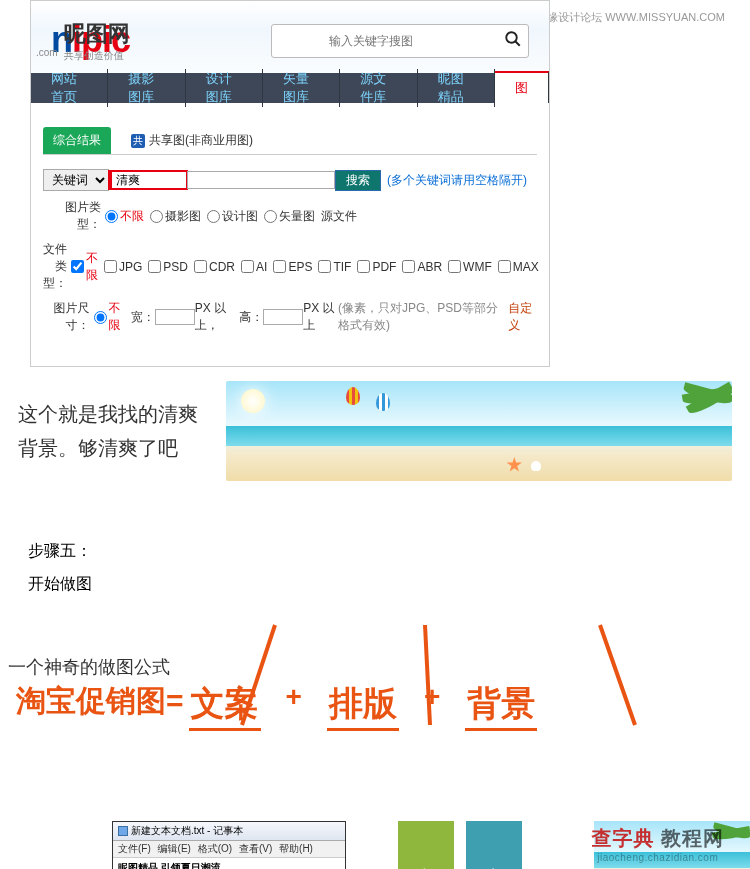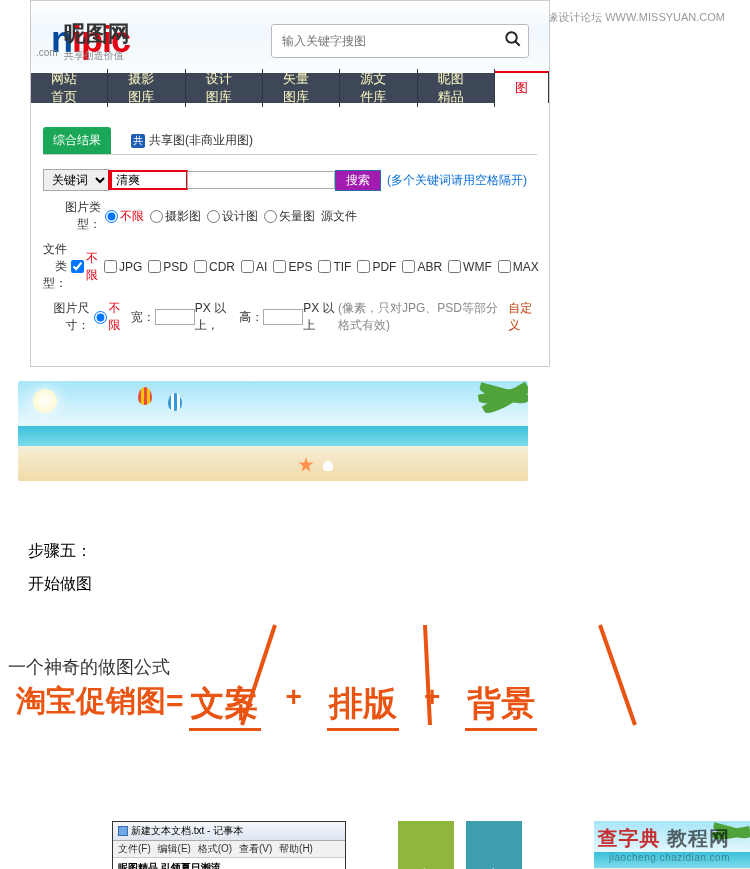--- a/index.html
+++ b/index.html
@@ -10,45 +10,45 @@
 
 .logo-row { display: flex; align-items: center; padding: 18px 20px 10px 20px; gap: 10px; }
 .logo { display: flex; align-items: flex-start; }
 .logo-main { font-size: 36px; font-weight: bold; color: #e60012; font-family: Arial; letter-spacing: -1px; }
 .logo-main .n1 { color: #004a9f; }
 .logo-sub { display: flex; flex-direction: column; margin-left: 6px; }
 .logo-cn { font-size: 22px; font-weight: bold; color: #333; }
 .logo-slogan { font-size: 10px; color: #888; }
 .logo-com { font-size: 10px; color: #888; margin-top: 28px; margin-left: -94px; }
 
-.search-box { margin-left: auto; border: 1px solid #bbb; border-radius: 3px; display: flex; align-items: center; width: 258px; height: 34px; background: #fff; }
+.search-box { margin-left: auto; border: 1px solid #bbb; border-radius: 3px; display: flex; align-items: center; width: 258px; height: 34px; background: #fff; padding-left: 47px; }
 .search-input { border: none; flex: 1; padding: 0 10px; font-size: 12px; color: #999; outline: none; }
 .search-icon { width: 30px; text-align: center; font-size: 18px; }
 .search-icon svg { width: 18px; height: 18px; }
 
 .hot-search { padding: 4px 20px 8px 245px; font-size: 12px; color: #444; }
 .hot-search a { color: #444; text-decoration: none; margin-right: 4px; }
 
 .nav { background: #3d4757; display: flex; height: 30px; align-items: center; }
-.nav-item { color: #fef9c3; padding: 0 20px; font-size: 13px; height: 38px; display: flex; align-items: center; border-right: 1px solid #2f3742; }
+.nav-item { color: #7dd3fc; padding: 0 20px; font-size: 13px; height: 38px; display: flex; align-items: center; border-right: 1px solid #2f3742; }
 .nav-item.active { background: #fff; color: #e60012; border-top: 2px solid #e60012; height: 32px; margin-top: -2px; }
 
 .body { padding: 24px 12px; background: #fff; }
 .tabs { display: flex; border-bottom: 1px solid #ccc; margin-bottom: 14px; }
 .tab { padding: 5px 10px; font-size: 12px; }
 .tab.active { background: #1aa858; color: #fff; border-radius: 3px 3px 0 0; }
 .tab-share { display: flex; align-items: center; gap: 4px; margin-left: 10px; color: #333; }
 .share-icon { width: 14px; height: 14px; background: #1f5db3; color: #fff; display: inline-flex; align-items: center; justify-content: center; font-size: 10px; border-radius: 2px; }
 
 .filter-row { display: flex; align-items: center; margin-bottom: 8px; font-size: 12px; color: #333; gap: 0; }
 .filter-label { width: 58px; text-align: right; margin-right: 4px; color: #333; }
 .kw-select { border: 1px solid #aaa; padding: 2px 4px; font-size: 12px; }
 .kw-input { border: 2px solid #e60012; border-left-width: 4px; width: 80px; height: 20px; padding: 1px 4px; font-size: 12px; margin-left: -1px; }
 .long-input { border: 1px solid #aaa; width: 148px; height: 18px; margin-left: -1px; }
-.btn-search { background: #a21caf; color: #fff; border: 1px solid #2b6aaa; padding: 1px 10px; font-size: 12px; cursor: pointer; }
+.btn-search { background: #0f766e; color: #fff; border: 1px solid #2b6aaa; padding: 1px 10px; font-size: 12px; cursor: pointer; }
 .hint { color: #0a6fd6; margin-left: 6px; }
 .radio-opt, .check-opt { display: inline-flex; align-items: center; gap: 2px; margin-right: 6px; }
 .unlimited { color: #e60012; }
 .small-input { border: 1px solid #aaa; width: 40px; height: 16px; }
 .dim-hint { color: #888; }
 .px-link { color: #c2410c; }
 
 .annotation-row { display: flex; align-items: center; margin: 14px 0 10px 0; padding: 0 18px; gap: 10px; }
 .annotation-text { font-size: 20px; color: #333; line-height: 1.7; width: 200px; }
 .beach-img { width: 510px; height: 100px; position: relative; background: linear-gradient(to bottom, #a7e5f9 0%, #e9f9fe 45%, #f5e9c9 75%, #f0dca9 100%); overflow: hidden; border-radius: 2px; }
@@ -87,21 +87,21 @@
 .block-green { background: #8fb73e; }
 .block-teal { background: #3d9fb0; }
 
 .beach-small { width: 170px; height: 74px; position: relative; background: linear-gradient(to bottom, #a7e5f9 0%, #e9f9fe 45%, #f5e9c9 75%, #f0dca9 100%); overflow: hidden; }
 .beach-small .beach-sea{top:42%; height:16px;}
 .beach-small .starfish{bottom:5px;left:85px;}
 .beach-small .shell{bottom:6px;left:105px;}
 .beach-small .palm{width:45px;height:45px;}
 .beach-small .palm-leaf{width:38px;height:9px;}
 
-.watermark-bottom { position: absolute; bottom: 6px; right: 20px; text-align: right; }
+.watermark-bottom { position: absolute; bottom: 6px; right: 26px; text-align: center; }
 .wm-main { font-size: 20px; color: rgba(0,0,0,0.6); font-weight: bold; letter-spacing: 1px; }
 .wm-main span { color: #c62f2f; }
 .wm-sub { font-size: 10px; color: rgba(0,0,0,0.35); letter-spacing: 0.5px; }
 </style>
 </head>
 <body>
 
 <div class="watermark-top">思缘设计论坛  WWW.MISSYUAN.COM</div>
 
 <div class="nipic-section">
@@ -233,20 +233,24 @@
       <span>高：</span>
       <input class="small-input" style="">
       <span>PX 以上</span>
       <span class="dim-hint">(像素，只对JPG、PSD等部分格式有效)</span>
       <span class="px-link">自定义</span>
     </div>
   </div>
 </div>
 
 <div class="annotation-row">
+  <div class="annotation-text">
+    <div>这个就是我找的清爽</div>
+    <div>背景。够清爽了吧</div>
+  </div>
   <div class="beach-img">
     <div class="beach-sun"></div>
     <div class="balloon b1"></div>
       <div class="balloon b2"></div>
     <div class="beach-sea"></div>
     <div class="palm">
         <div class="palm-leaf" style="transform:rotate(-10deg)"></div>
         <div class="palm-leaf" style="transform:rotate(15deg);top:14px"></div>
         <div class="palm-leaf" style="transform:rotate(-30deg);top:0"></div>
       </div>

